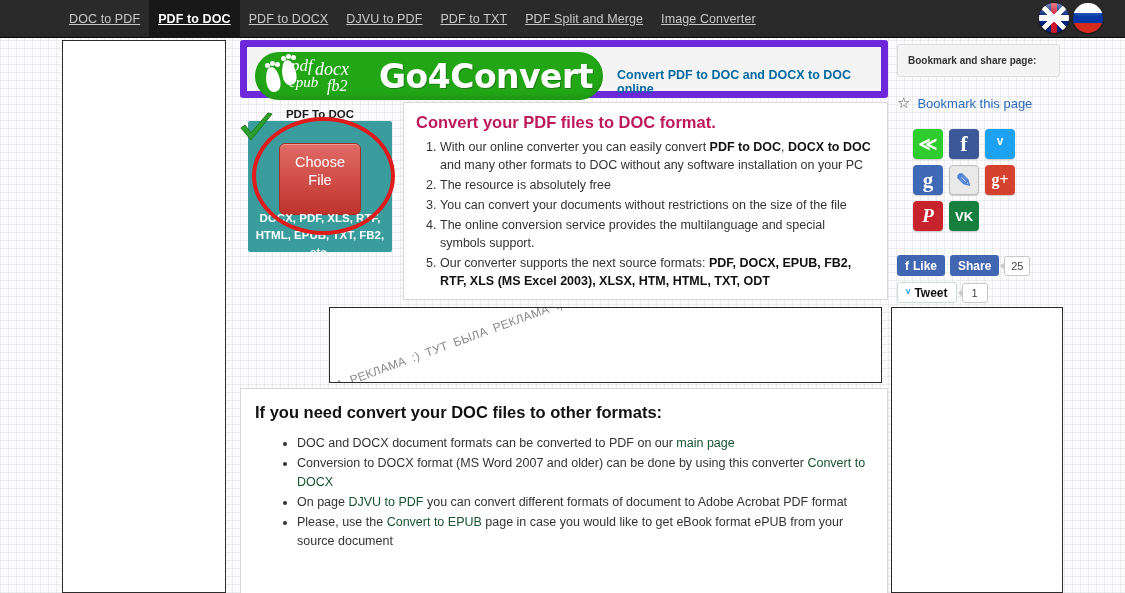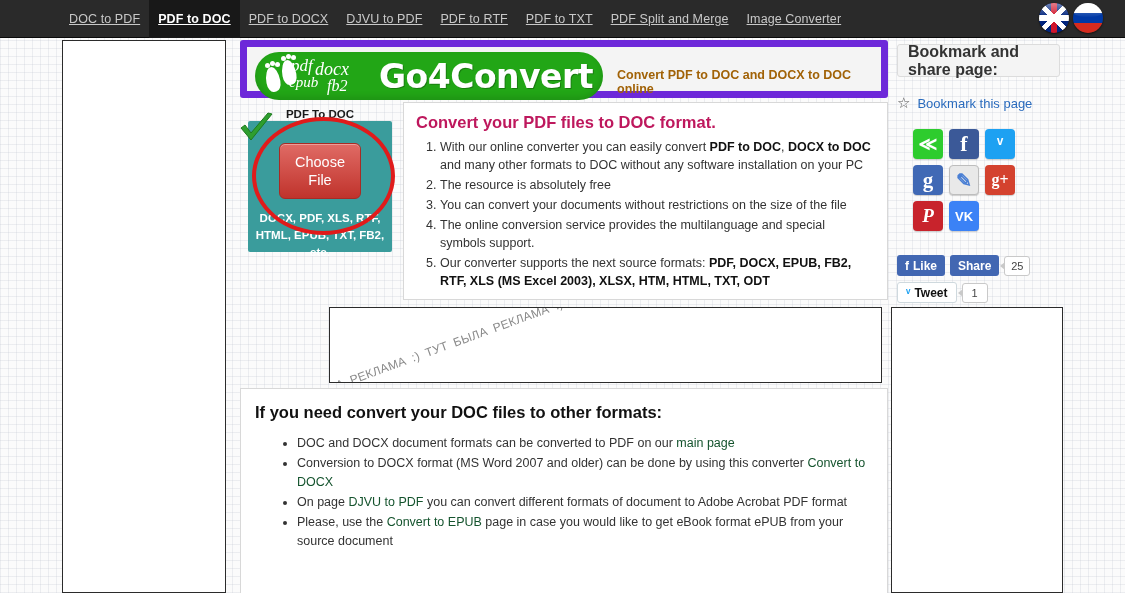--- a/index.html
+++ b/index.html
@@ -143,39 +143,39 @@
     color: #ffffff;
     font-size: 33px;
     font-weight: bold;
     font-family: "DejaVu Sans", sans-serif;
     letter-spacing: -0.5px;
     margin-left: 8px;
     text-shadow: 1px 1px 0 rgba(0,0,0,0.25);
   }
   #tagline {
     position: absolute; left: 370px; top: 21px;
-    font-size: 12.5px; color: #a16207; font-weight: bold;
+    font-size: 12.5px; color: #0369a1; font-weight: bold;
   }
 
   
   #uploadwrap { position: absolute; left: 0px; top: 68px; width: 152px; height: 173px; }
   #uploadbox {
     position: absolute; left: 8px; top: 13px;
     width: 144px; height: 131px;
     background: #3a9c9c;
     border-radius: 2px;
     text-align: center;
   }
   #uploadtitle {
     position: absolute; left: 0; top: -13px; width: 100%;
     font-size: 11.5px; color: #1a1a1a; font-weight: bold;
   }
   #choosefile {
     position: absolute; left: 31px; top: 22px;
-    width: 82px; height: 56px;
+    width: 82px; height: 72px;
     background: linear-gradient(to bottom, #e06b65, #c0332c);
     border: 1px solid #a82b25;
     border-radius: 6px;
     color: #ffffff;
     font-size: 14.5px;
     line-height: 18px;
     padding-top: 9px;
     cursor: pointer;
     box-shadow: inset 0 1px 0 rgba(255,255,255,0.35);
   }
@@ -238,21 +238,21 @@
 
   
   #sidebar { position: absolute; left: 897px; top: 44px; width: 170px; }
   #bmbar {
     width: 163px; height: 33px;
     background: #f4f4f4;
     border: 1px solid #dcdcdc;
     border-radius: 3px;
     display: flex; align-items: center;
     padding-left: 10px;
-    font-size: 16px; color: #333333; font-weight: bold;
+    font-size: 10px; color: #333333; font-weight: bold;
   }
   #bmlink { margin-top: 17px; display: flex; align-items: center; gap: 7px; cursor: pointer; }
   #bmlink .star { font-size: 15px; color: #555555; }
   #bmlink .txt { font-size: 13px; color: #2a6bbd; }
   #socialgrid {
     margin-top: 17px;
     width: 130px;
     display: flex; flex-wrap: wrap; gap: 6px;
     margin-left: 16px;
   }
@@ -310,21 +310,20 @@
 </style>
 </head>
 <body>
 
 <div id="topnav">
   <div id="navlist">
       <div class="navitem">DOC to PDF</div>
       <div class="navitem active">PDF to DOC</div>
       <div class="navitem">PDF to DOCX</div>
       <div class="navitem">DJVU to PDF</div>
-      <div class="navitem">PDF to RTF</div>
       <div class="navitem">PDF to TXT</div>
       <div class="navitem">PDF Split and Merge</div>
       <div class="navitem">Image Converter</div>
     </div>
   <div id="flags">
     <div class="flag" style="background:
            linear-gradient(to bottom right, transparent 44%, #ffffff 44%, #ffffff 56%, transparent 56%),
            linear-gradient(to bottom left, transparent 44%, #ffffff 44%, #ffffff 56%, transparent 56%),
            linear-gradient(to bottom, transparent 40%, #ffffff 40%, #ffffff 60%, transparent 60%),
            linear-gradient(to right, transparent 40%, #cf142b 40%, #cf142b 60%, transparent 60%),
@@ -417,21 +416,21 @@
   </div>
 
   <div id="socialgrid">
       <div class="sicon" style="background: rgb(46, 204, 46); font-size: 18px;">≪</div>
       <div class="sicon" style="background: rgb(59, 89, 152); font-size: 22px; font-family: &quot;Liberation Serif&quot;, serif;">f</div>
       <div class="sicon" style="background: rgb(29, 161, 242); font-size: 17px;">ᵛ</div>
       <div class="sicon" style="background: rgb(64, 105, 181); font-size: 21px; font-family: &quot;Liberation Serif&quot;, serif;">g</div>
       <div class="sicon" style="background: rgb(233, 233, 233); border: 1px solid rgb(189, 189, 189); color: rgb(74, 127, 212); font-size: 19px;">✎</div>
       <div class="sicon" style="background: rgb(212, 66, 46); font-size: 16px; font-family: &quot;Liberation Serif&quot;, serif;">g+</div>
       <div class="sicon" style="background: rgb(200, 35, 44); font-size: 19px; font-family: &quot;Liberation Serif&quot;, serif; font-style: italic;">P</div>
-      <div class="sicon" style="background: #3b82f6; font-size: 13px;">VK</div>
+      <div class="sicon" style="background: #15803d; font-size: 13px;">VK</div>
     </div>
 
   <div id="fbrow">
     <div class="fbbtn">
       <span>f</span>
       <span>Like</span>
     </div>
     <div class="fbbtn">
       <span>Share</span>
     </div>

